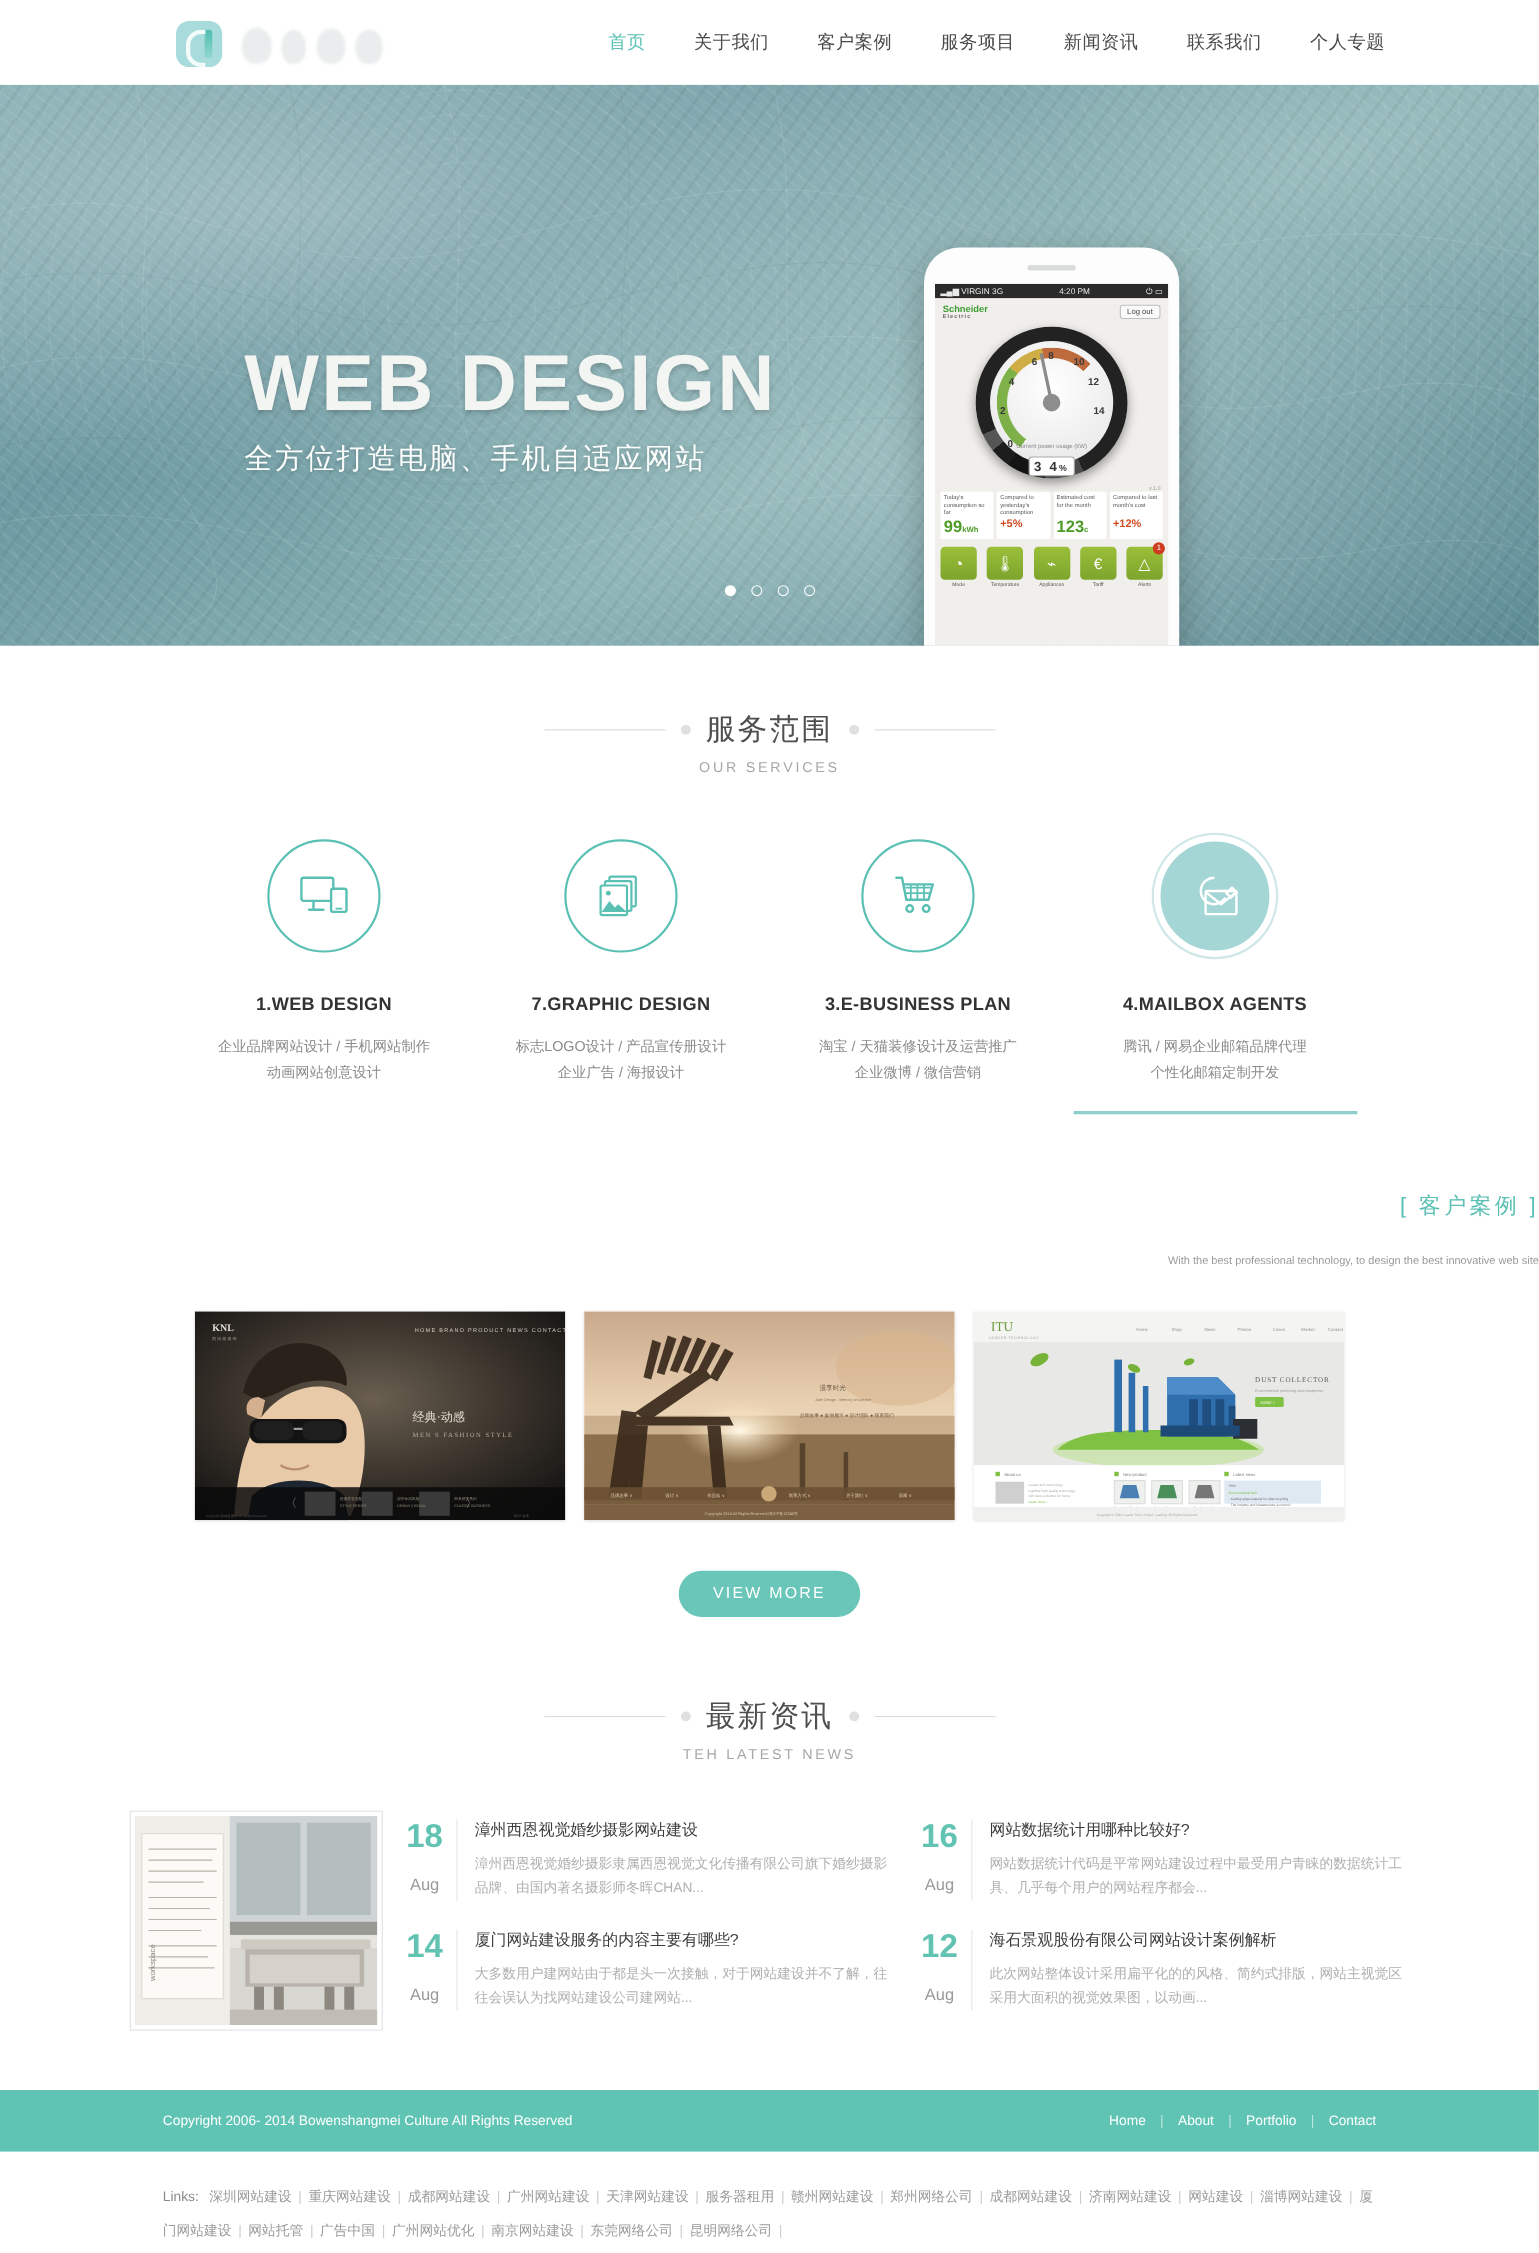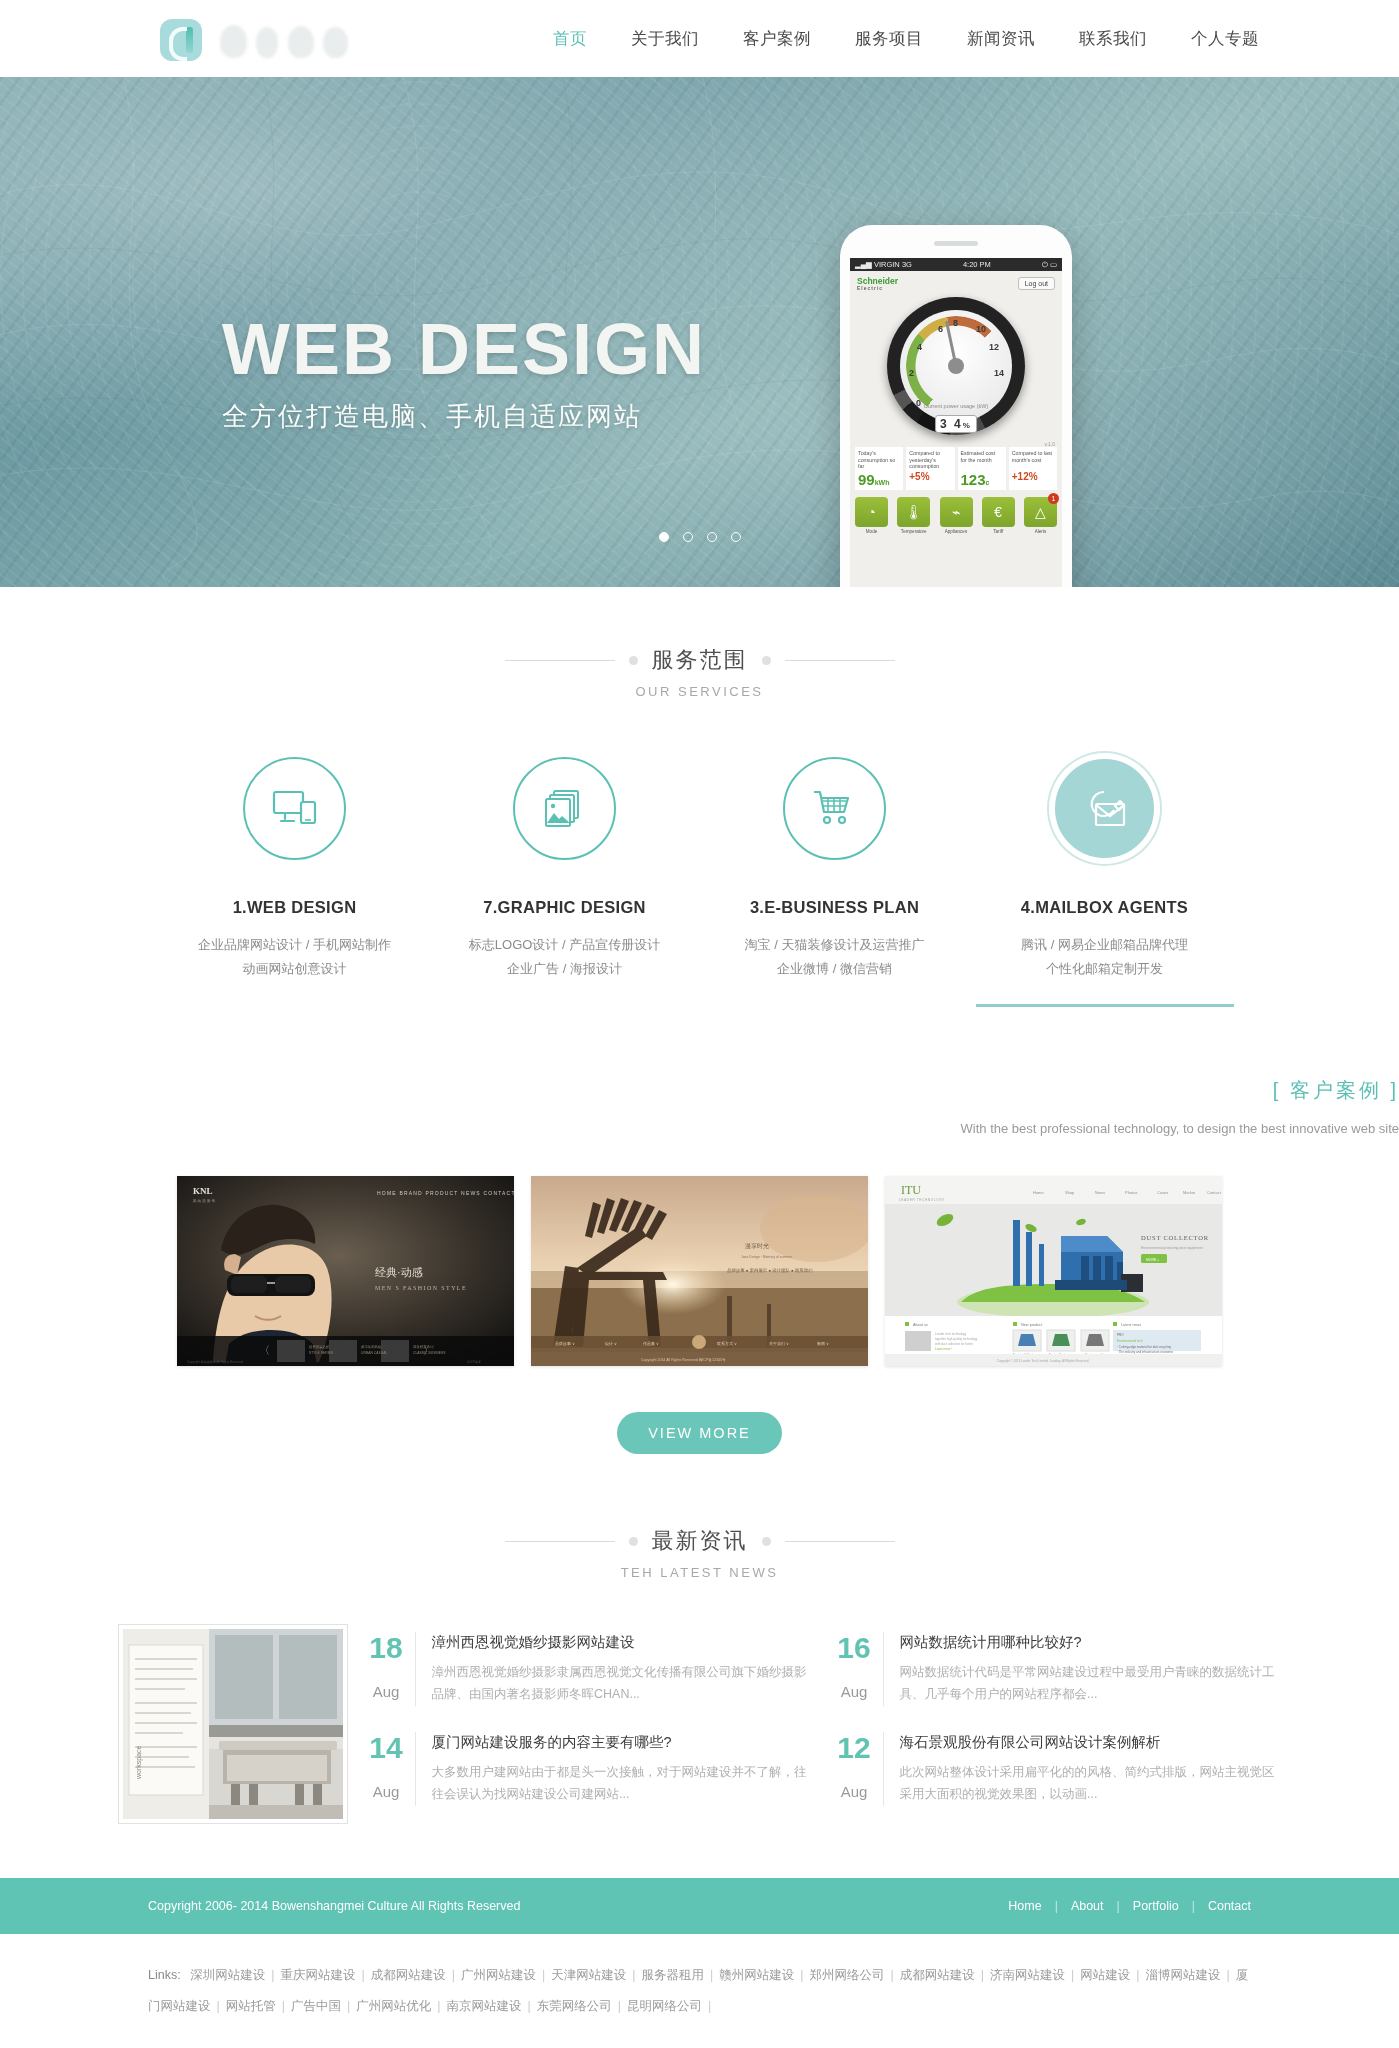--- a/index.html
+++ b/index.html
@@ -84,37 +84,37 @@
   .appicon { width:33px; }
   .appsq { width:33px; height:30px; border-radius:4px; background:linear-gradient(#9bbf3a,#7da52c); display:flex; align-items:center; justify-content:center; color:#fff; font-size:14px;}
   .applab { font-size:4.6px; text-align:center; color:#555; margin-top:2px;}
   .badge { position:absolute; right:3px; top:3px; width:11px; height:11px; border-radius:50%; background:#cf3b21; color:#fff; font-size:7px; display:flex; align-items:center; justify-content:center; z-index:3;}
 
   
   .sec-head { text-align:center; }
   .sec-line { display:flex; align-items:center; justify-content:center; gap:14px;}
   .sec-line .ln { width:110px; height:1px; background:#dadada;}
   .sec-line .dt { width:9px; height:9px; border-radius:50%; background:#e0e0e0;}
-  .sec-cn { font-size:22px; color:#4f4f4f; letter-spacing:2px;}
+  .sec-cn { font-size:27px; color:#4f4f4f; letter-spacing:2px;}
   .sec-en { font-size:13px; color:#a8a8a8; letter-spacing:2.5px; margin-top:9px;}
 
   
   .services { padding-top:58px;}
   .svc-grid { display:flex; justify-content:center; gap:0; margin-top:58px;}
   .svc { width:270px; text-align:center; position:relative; padding-bottom:26px;}
   .svc-circle { width:103px; height:103px; border-radius:50%; border:2px solid #5bc0b4; margin:0 auto; display:flex; align-items:center; justify-content:center;}
   .svc.active .svc-circle { background:#a4d6d5; border-color:#fff; box-shadow:0 0 0 4px #fff,0 0 0 6px #cfe7e6;}
   .svc-title { font-size:16.5px; font-weight:bold; color:#333; margin-top:38px; letter-spacing:.3px;}
   .svc-desc { font-size:13px; color:#8b8b8b; margin-top:16px; line-height:1.85;}
   .svc.active:after { content:""; position:absolute; left:6px; right:6px; bottom:0; height:3px; background:#8ecfcb;}
 
   
   .cases { padding-top:70px; text-align:right;}
   .cases-title { font-size:20px; color:#5bc0b4; letter-spacing:3px;}
-  .cases-sub { font-size:13px; color:#9a9a9a; margin-top:17px;}
+  .cases-sub { font-size:10px; color:#9a9a9a; margin-top:31px;}
   .case-row { display:flex; justify-content:center; gap:17px; margin-top:40px;}
   .case { width:337px; height:190px; overflow:hidden; position:relative; box-shadow:0 1px 3px rgba(0,0,0,.12);}
   .viewmore { margin:46px auto 0; width:165px; height:42px; border-radius:21px; background:#69c6b8; color:#fff; font-size:14.5px; letter-spacing:2px; display:flex; align-items:center; justify-content:center; cursor:pointer;}
 
   
   .news { padding-top:72px;}
   .news-grid { display:flex; justify-content:center; margin-top:44px; gap:0;}
   .news-thumb { width:230px; height:200px; margin-right:16px; border:1px solid #e2e2e2; padding:4px; background:#fff; flex-shrink:0;}
   .news-cols { display:flex; gap:18px;}
   .news-col { width:450px;}

